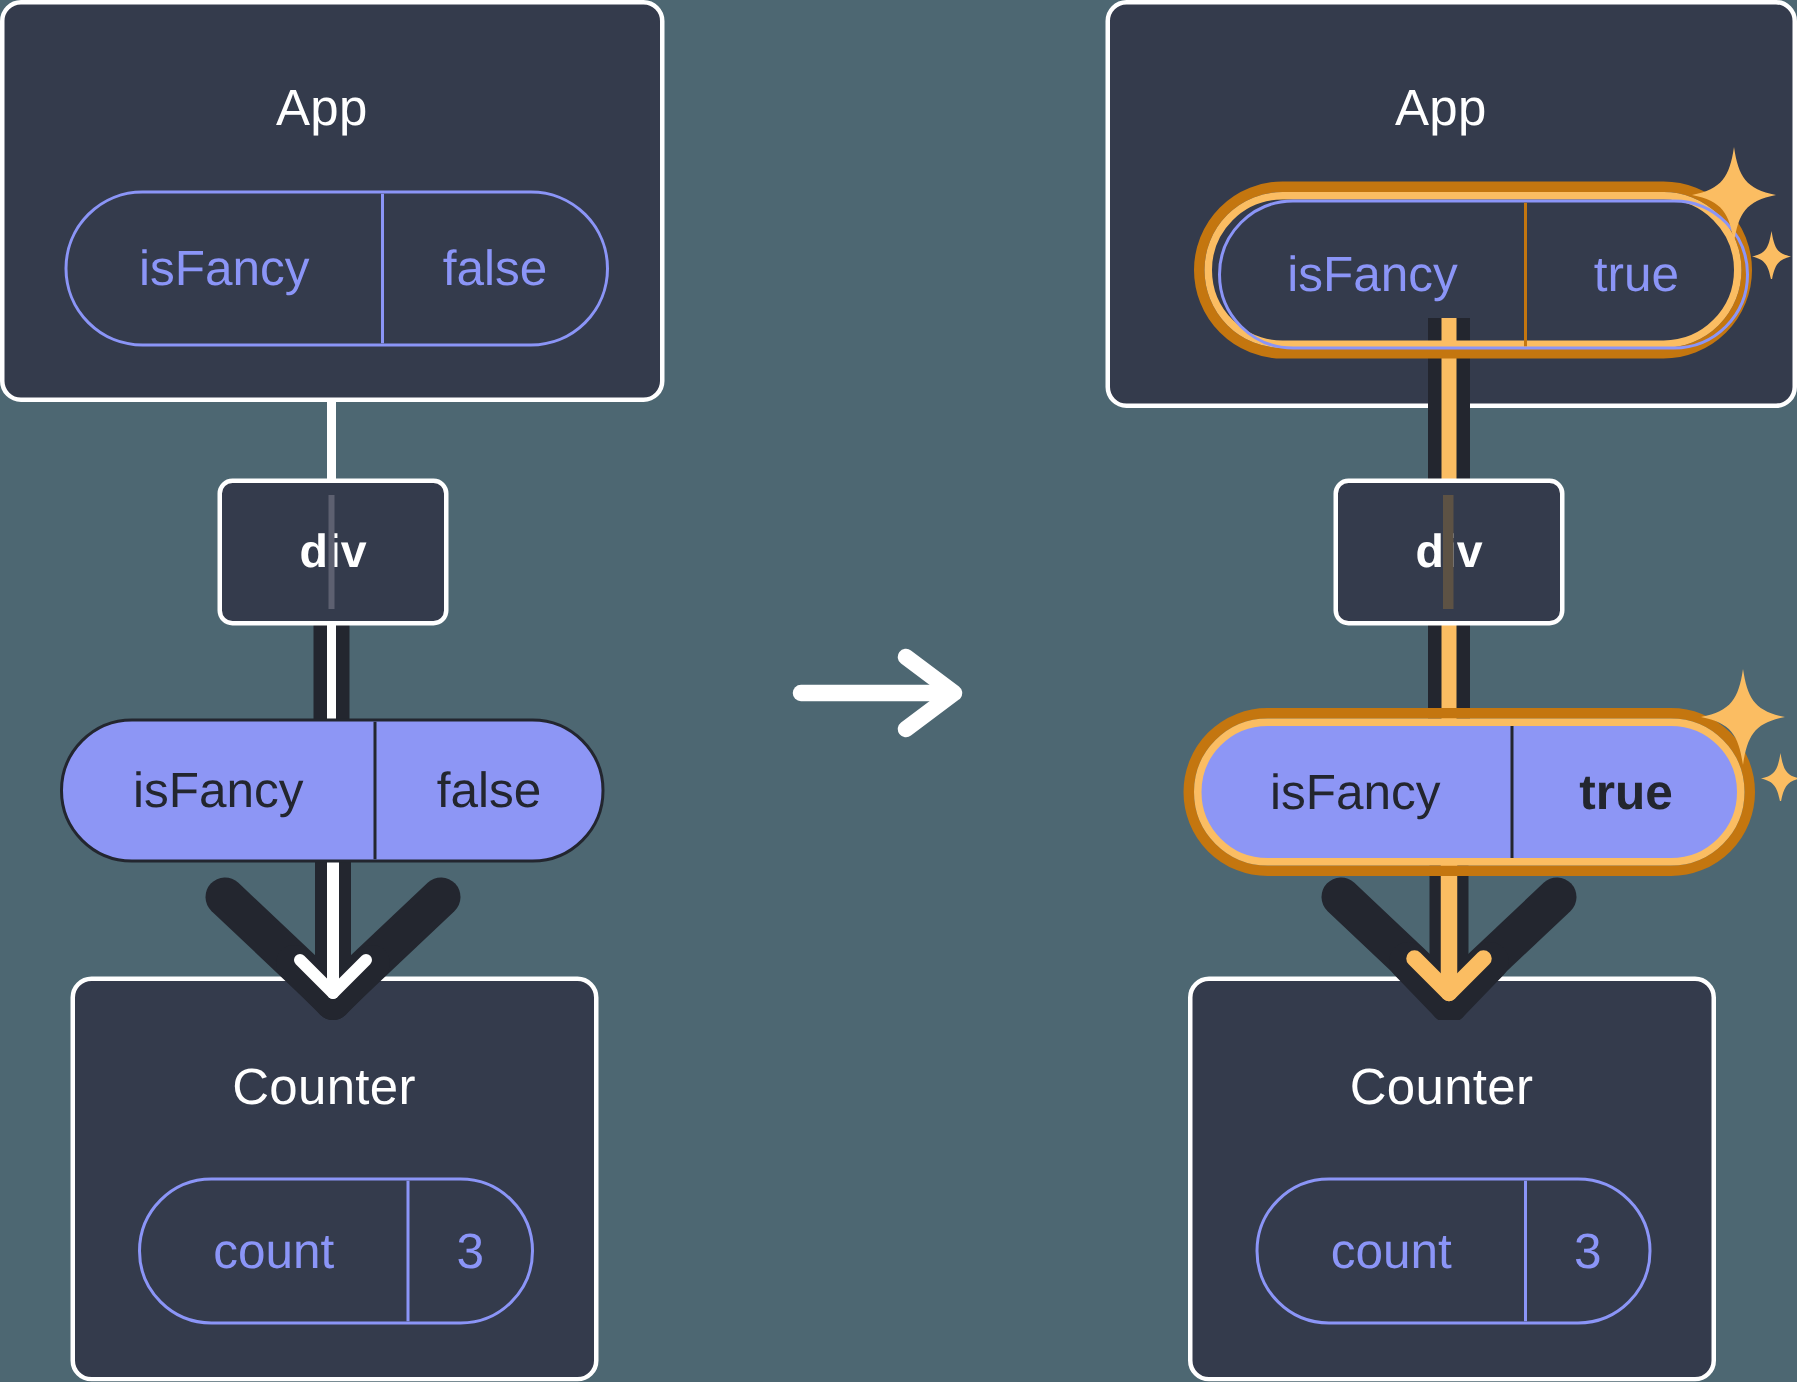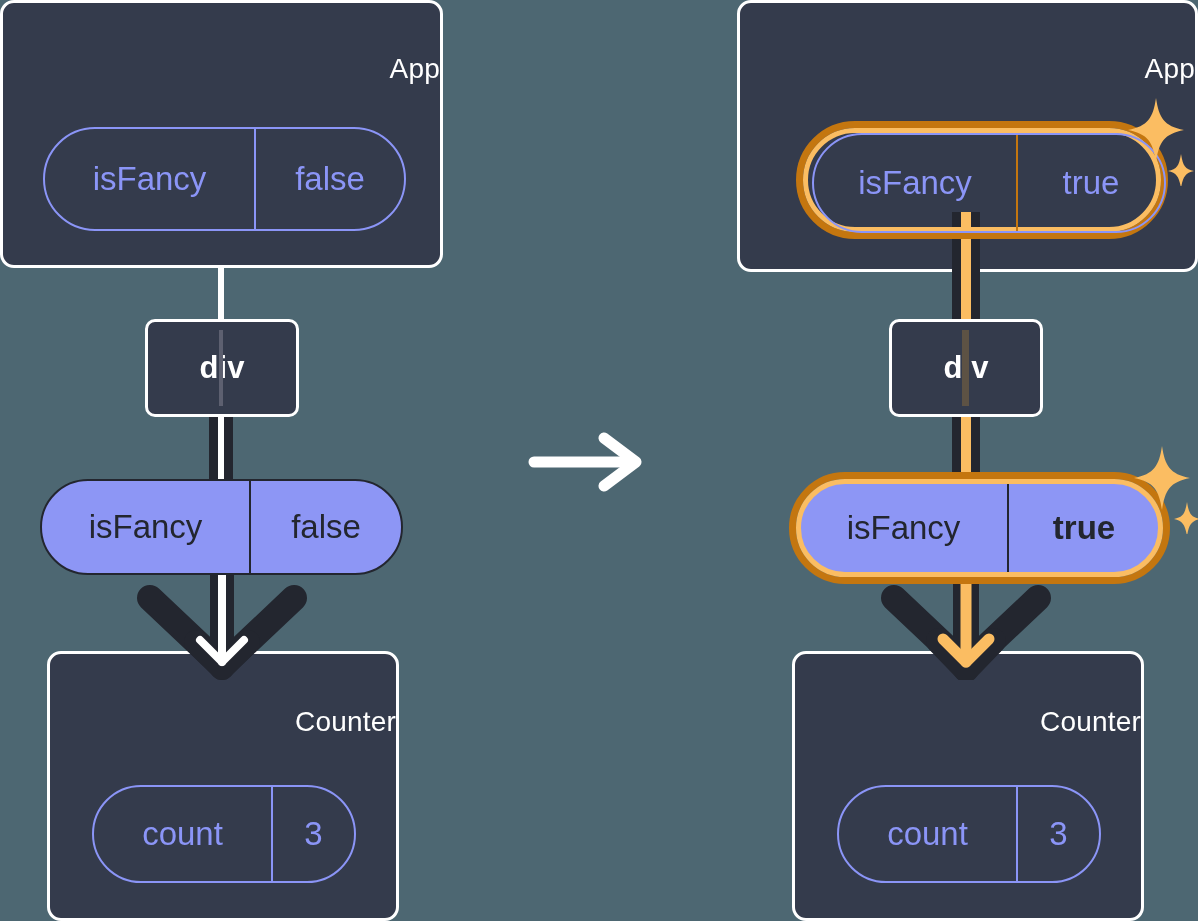--- a/index.html
+++ b/index.html
@@ -24,24 +24,24 @@
   
   .panel {
     position: absolute;
     background: #343b4c;
     border: 3px solid #ffffff;
     border-radius: 14px;
     box-sizing: border-box;
   }
   .panel-title {
     position: absolute;
-    left: 0; right: 0;
-    text-align: right;
+    left: 0; right: 14px;
+    text-align: center;
     color: #ffffff;
-    font-size: 28px;
+    font-size: 34px;
     font-weight: 400;
     letter-spacing: .2px;
   }
 
   
   .pill-outline {
     position: absolute;
     box-sizing: border-box;
     border: 2px solid #8b95f7;
     border-radius: 999px;

